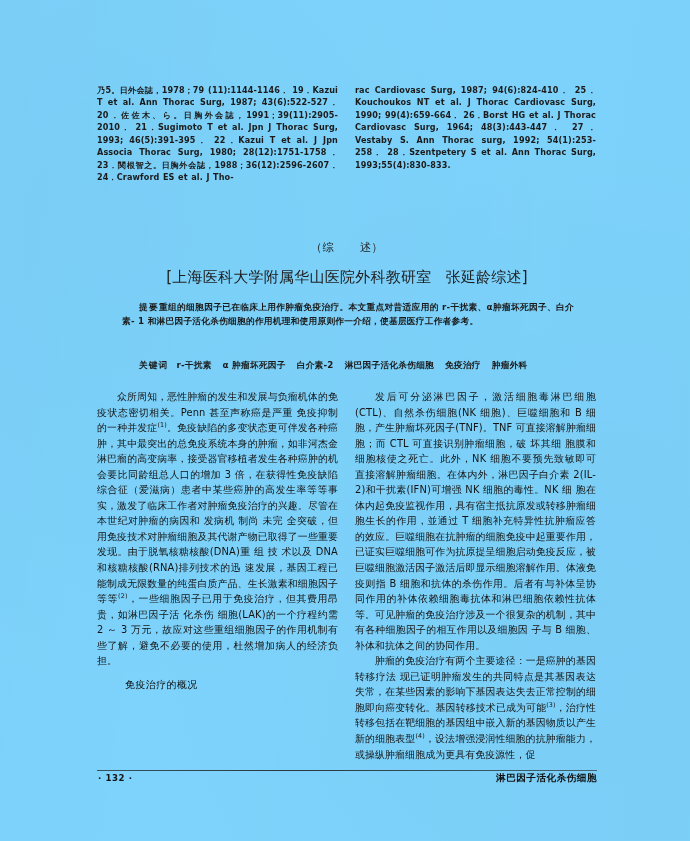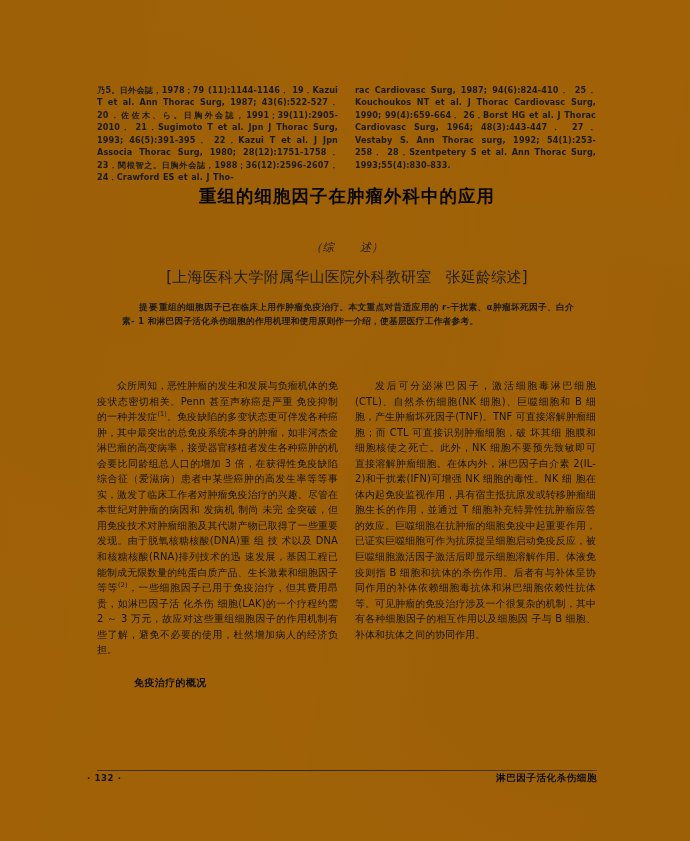--- a/index.html
+++ b/index.html
@@ -13,21 +13,21 @@
     position: relative;
     overflow: hidden;
     font-family: "DejaVu Sans", "Liberation Sans", sans-serif;
     color: #111111;
     -webkit-font-smoothing: none;
   }
 
   .page {
     position: absolute;
     inset: 0;
-    background: #a16207;
+    background: #7dd3fc;
   }
 
   
   .scan-tone {
     position: absolute;
     inset: 0;
     pointer-events: none;
     background:
       radial-gradient(ellipse at 18% 28%, rgba(0,0,0,0.018), rgba(0,0,0,0) 58%),
       radial-gradient(ellipse at 86% 72%, rgba(0,0,0,0.015), rgba(0,0,0,0) 60%),
@@ -75,21 +75,20 @@
   .subtitle {
     position: absolute;
     left: 97px;
     top: 240px;
     width: 500px;
     text-align: center;
     font-size: 11.2px;
     letter-spacing: 0.4px;
     color: #1d1d1d;
     filter: blur(0.2px);
-    font-style: italic;
   }
   .subtitle .gap { display: inline-block; width: 26px; }
 
   .affiliation {
     position: absolute;
     left: 97px;
     top: 268px;
     width: 500px;
     text-align: center;
     font-size: 15px;
@@ -132,21 +131,21 @@
     filter: blur(0.17px);
     text-indent: 17px;
   }
   .keywords .kw { margin-right: 11px; }
   .keywords .lead { letter-spacing: 1.1px; margin-right: 8px; }
 
   
   .body-cols {
     position: absolute;
     left: 97px;
-    top: 378px;
+    top: 389px;
     width: 500px;
     display: flex;
     gap: 17px;
   }
   .body-cols .col { width: 241px; }
 
   .para {
     font-size: 9.9px;
     line-height: 15.55px;
     text-align: justify;
@@ -154,46 +153,46 @@
     letter-spacing: 0.15px;
     color: #141414;
     margin: 0;
     text-indent: 20px;
     filter: blur(0.16px);
   }
 
   .section-head {
     font-size: 9.9px;
     line-height: 15.55px;
-    font-weight: 700;
+    font-weight: 400;
     letter-spacing: 0.5px;
     color: #0d0d0d;
     text-indent: 20px;
-    margin: 17px;
+    margin: 8px;
     filter: blur(0.14px);
   }
 
   sup {
     font-size: 6.4px;
     vertical-align: super;
     line-height: 0;
   }
 
   
   .footer-rule {
     position: absolute;
     left: 97px;
     top: 770px;
     width: 500px;
     height: 1px;
     background: linear-gradient(90deg, rgba(30,30,30,0.72), rgba(30,30,30,0.85) 40%, rgba(30,30,30,0.6));
   }
   .page-number {
     position: absolute;
-    left: 87px;
+    left: 98px;
     top: 773px;
     font-size: 8.6px;
     font-weight: 700;
     letter-spacing: 0.6px;
     color: #151515;
     filter: blur(0.15px);
   }
   .journal-name {
     position: absolute;
     right: 93px;
@@ -224,47 +223,50 @@
 
   <div class="refs">
     <div class="col">
       <div class="ref-text">乃5。日外会誌，1978；79 (11):1144-1146． 19．Kazui T et al. Ann Thorac Surg, 1987; 43(6):522-527． 20．佐佐木、ら。日胸外会誌，1991；39(11):2905-2010． 21．Sugimoto T et al. Jpn J Thorac Surg, 1993; 46(5):391-395． 22．Kazui T et al. J Jpn Associa Thorac Surg, 1980; 28(12):1751-1758． 23．関根智之。日胸外会誌，1988；36(12):2596-2607． 24．Crawford ES et al. J Tho-</div>
     </div>
     <div class="col">
       <div class="ref-text">rac Cardiovasc Surg, 1987; 94(6):824-410． 25．Kouchoukos NT et al. J Thorac Cardiovasc Surg, 1990; 99(4):659-664． 26．Borst HG et al. J Thorac Cardiovasc Surg, 1964; 48(3):443-447． 27．Vestaby S. Ann Thorac surg, 1992; 54(1):253-258． 28．Szentpetery S et al. Ann Thorac Surg, 1993;55(4):830-833.</div>
     </div>
   </div>
 
-  <div class="article-title">重组的细胞因子在肿瘤外科中的应用</div>
 
   <div class="subtitle">
     <span>（综</span><span class="gap"></span><span>述）</span>
   </div>
 
   <div class="affiliation">
     <span>[上海医科大学附属华山医院外科教研室</span><span class="sp"></span><span>张延龄综述]</span>
   </div>
 
   <div class="abstract">
     <span class="indent"></span><span class="lead">提要</span><span>重组的细胞因子已在临床上用作肿瘤免疫治疗。本文重点对昔适应用的 r-干扰素、α肿瘤坏死因子、白介素- 1 和淋巴因子活化杀伤细胞的作用机理和使用原则作一介绍，使基层医疗工作者参考。</span>
   </div>
 
+  <div class="keywords">
+    <span class="lead">关键词</span><span class="kw">r-干扰素</span><span class="kw">α 肿瘤坏死因子</span><span class="kw">白介素-2</span><span class="kw">淋巴因子活化杀伤细胞</span><span class="kw">免疫治疗</span><span class="kw">肿瘤外科</span>
+  </div>
 
   <div class="body-cols">
 
     <div class="col">
       <p class="para"><span>众所周知，恶性肿瘤的发生和发展与负瘤机体的免疫状态密切相关。Penn 甚至声称癌是严重 免疫抑制的一种并发症</span><sup>(1)</sup><span>。免疫缺陷的多变状态更可伴发各种癌肿，其中最突出的总免疫系统本身的肿瘤，如非河杰金淋巴瘤的高变病率，接受器官移植者发生各种癌肿的机会要比同龄组总人口的增加 3 倍，在获得性免疫缺陷综合征（爱滋病）患者中某些癌肿的高发生率等等事实，激发了临床工作者对肿瘤免疫治疗的兴趣。尽管在本世纪对肿瘤的病因和 发病机 制尚 未完 全突破，但用免疫技术对肿瘤细胞及其代谢产物已取得了一些重要发现。由于脱氧核糖核酸(DNA)重 组 技 术以及 DNA 和核糖核酸(RNA)排列技术的迅 速发展，基因工程已能制成无限数量的纯蛋白质产品、生长激素和细胞因子等等</span><sup>(2)</sup><span>，一些细胞因子已用于免疫治疗，但其费用昂贵，如淋巴因子活 化杀伤 细胞(LAK)的一个疗程约需 2 ～ 3 万元，故应对这些重组细胞因子的作用机制有些了解，避免不必要的使用，杜然增加病人的经济负担。</span></p>
 
       <p class="section-head">免疫治疗的概况</p>
 
     </div>
 
     <div class="col">
       <p class="para">发后可分泌淋巴因子，激活细胞毒淋巴细胞(CTL)、自然杀伤细胞(NK 细胞)、巨噬细胞和 B 细胞，产生肿瘤坏死因子(TNF)。TNF 可直接溶解肿瘤细胞；而 CTL 可直接识别肿瘤细胞，破 坏其细 胞膜和 细胞核使之死亡。此外，NK 细胞不要预先致敏即可 直接溶解肿瘤细胞。在体内外，淋巴因子白介素 2(IL-2)和干扰素(IFN)可增强 NK 细胞的毒性。NK 细 胞在体内起免疫监视作用，具有宿主抵抗原发或转移肿瘤细胞生长的作用，並通过 T 细胞补充特异性抗肿瘤应答的效应。巨噬细胞在抗肿瘤的细胞免疫中起重要作用，已证实巨噬细胞可作为抗原提呈细胞启动免疫反应，被巨噬细胞激活因子激活后即显示细胞溶解作用。体液免疫则指 B 细胞和抗体的杀伤作用。后者有与补体呈协同作用的补体依赖细胞毒抗体和淋巴细胞依赖性抗体等。可见肿瘤的免疫治疗涉及一个很复杂的机制，其中有各种细胞因子的相互作用以及细胞因 子与 B 细胞、补体和抗体之间的协同作用。</p>
 
+      <p class="para"><span>肿瘤的免疫治疗有两个主要途径：一是癌肿的基因转移疗法 现已证明肿瘤发生的共同特点是其基因表达失常，在某些因素的影响下基因表达失去正常控制的细胞即向癌变转化。基因转移技术已成为可能</span><sup>(3)</sup><span>，治疗性转移包括在靶细胞的基因组中嵌入新的基因物质以产生新的细胞表型</span><sup>(4)</sup><span>，设法增强浸润性细胞的抗肿瘤能力，或操纵肿瘤细胞成为更具有免疫源性，促</span></p>
     </div>
   </div>
 
   <div class="footer-rule"></div>
   <div class="page-number">· 132 ·</div>
   <div class="journal-name">淋巴因子活化杀伤细胞</div>
 
   <div class="copyright-strip">
     
     

